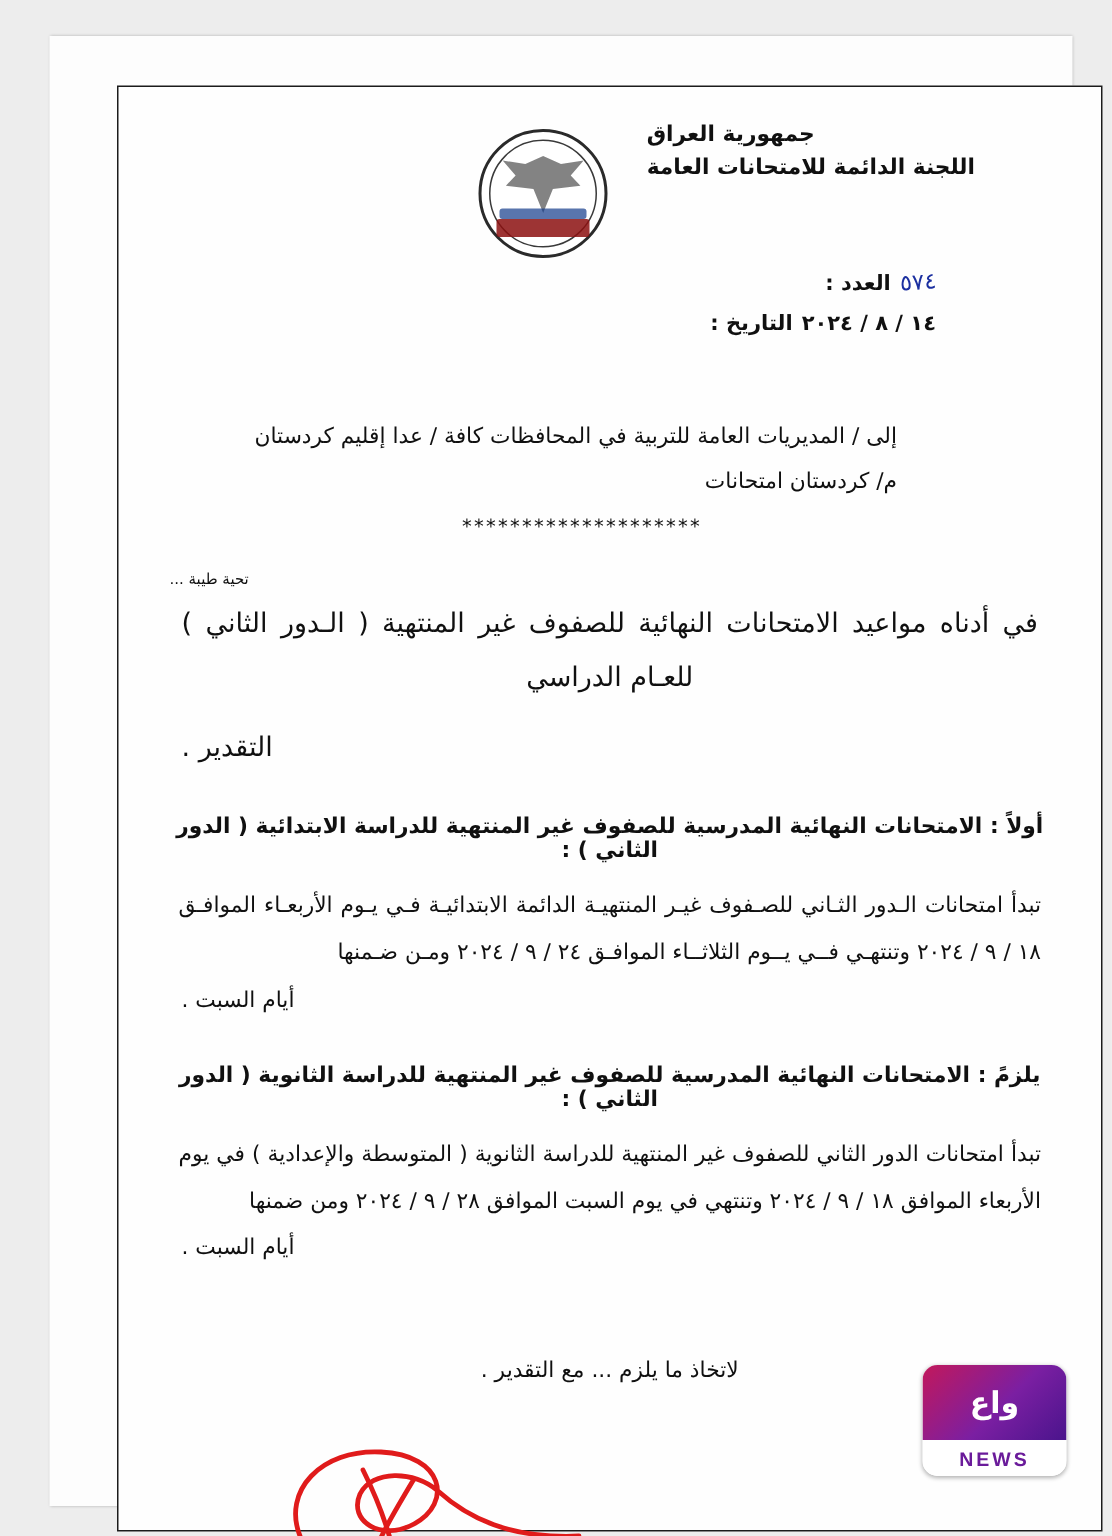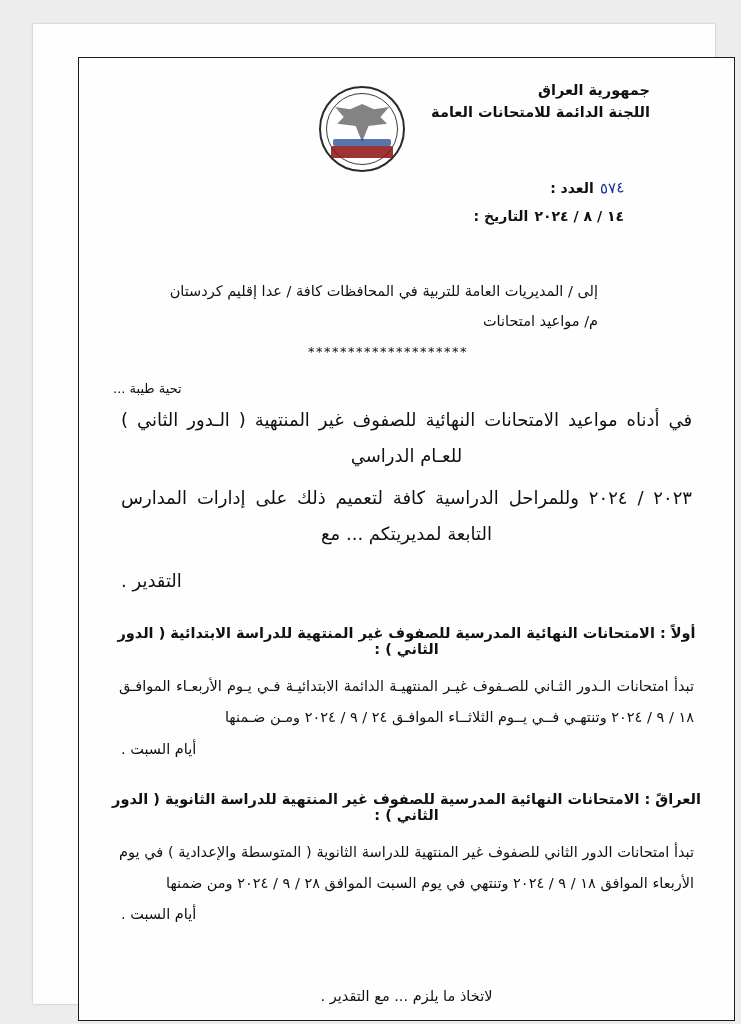--- a/index.html
+++ b/index.html
@@ -54,21 +54,21 @@
   .header {
     display: flex;
     flex-direction: row;
     align-items: flex-start;
     justify-content: flex-start;
     gap: 26px;
     padding-right: 60px;
     margin-top: 8px;
   }
   .head-lines {
-    text-align: right;
+    text-align: left;
     line-height: 1.5;
     font-size: 14.5px;
     font-weight: 600;
     letter-spacing: 0px;
     white-space: nowrap;
   }
   .head-lines .ln { display: block; }
   .emblem {
     width: 86px;
     height: 86px;
@@ -156,21 +156,21 @@
     font-size: 13px;
     margin-top: 2px;
     padding-right: 130px;
   }
 
   
   .greet {
     margin-top: 16px;
     padding-left: 10px;
     text-align: left;
-    font-size: 13px;
+    font-size: 10px;
   }
   .para {
     margin-top: 6px;
     font-size: 18px;
     line-height: 2.0;
     text-align: justify;
     text-align-last: center;
     padding: 0 18px 0 18px;
   }
   .para.k2 { text-align-last: left; margin-top: 11px; }
@@ -286,43 +286,42 @@
             <span class="ref-label">العدد :</span>
           </div>
           <div class="ref-row">
             <span class="ref-value">١٤ / ٨ / ٢٠٢٤</span>
             <span class="ref-label">التاريخ :</span>
           </div>
         </div>
 
         <div class="to-block">
           <span class="l">إلى / المديريات العامة للتربية في المحافظات كافة / عدا إقليم كردستان</span>
-          <span class="l">م/ مواعيد امتحانات</span>
+          <span class="l">م/ كردستان امتحانات</span>
           <span class="l stars">********************</span>
         </div>
 
         <div class="greet">تحية طيبة ...</div>
 
         <div>
           <div class="para">في أدناه مواعيد الامتحانات النهائية للصفوف غير المنتهية  ( الـدور الثاني ) للعـام الدراسي</div>
-          <div class="para">٢٠٢٣ / ٢٠٢٤ وللمراحل الدراسية كافة لتعميم ذلك على إدارات المدارس التابعة لمديريتكم ... مع</div>
           <div class="para k2">التقدير .</div>
         </div>
 
         <div class="sect-title">
           <span>أولاً : </span><span class="u">الامتحانات النهائية المدرسية للصفوف غير المنتهية للدراسة الابتدائية ( الدور الثاني )</span><span> :</span>
         </div>
         <div class="body-para">
           <span class="l">تبدأ امتحانات الـدور الثـاني للصـفوف غيـر المنتهيـة الدائمة الابتدائيـة فـي يـوم الأربعـاء</span>
           <span class="l">الموافـق ١٨ / ٩ / ٢٠٢٤ وتنتهـي فــي يــوم الثلاثــاء الموافـق ٢٤ / ٩ / ٢٠٢٤ ومـن ضـمنها</span>
           <span class="lastline">أيام السبت .</span>
         </div>
 
         <div class="sect-title">
-          <span>العراقً : </span><span class="u">الامتحانات النهائية المدرسية للصفوف غير المنتهية للدراسة الثانوية ( الدور الثاني )</span><span> :</span>
+          <span>يلزمً : </span><span class="u">الامتحانات النهائية المدرسية للصفوف غير المنتهية للدراسة الثانوية ( الدور الثاني )</span><span> :</span>
         </div>
         <div class="body-para">
           <span class="l">تبدأ امتحانات الدور الثاني للصفوف غير المنتهية للدراسة الثانوية ( المتوسطة والإعدادية ) في</span>
           <span class="l">يوم الأربعاء الموافق ١٨ / ٩ / ٢٠٢٤ وتنتهي في يوم السبت الموافق ٢٨ / ٩ / ٢٠٢٤ ومن ضمنها</span>
           <span class="lastline">أيام السبت .</span>
         </div>
 
         <div class="closing">لاتخاذ ما يلزم ... مع التقدير .</div>
 
         <div class="sign-area">
@@ -331,13 +330,21 @@
             <path d="M62 34 C72 54 80 76 84 96" fill="none" stroke="#e01b1b" stroke-width="3.2" stroke-linecap="round"></path>
             <path d="M96 40 C84 60 72 80 66 98" fill="none" stroke="#e01b1b" stroke-width="3.2" stroke-linecap="round"></path>
           </svg>
 
         </div>
 
       </div>
     </div>
   </div>
 
+  <div class="wm">
+    <div class="top">
+      <span class="ar">واع</span>
+    </div>
+    <div class="bot">
+      <span class="tx">NEWS</span>
+    </div>
+  </div>
 </div>
 
 </body></html>

